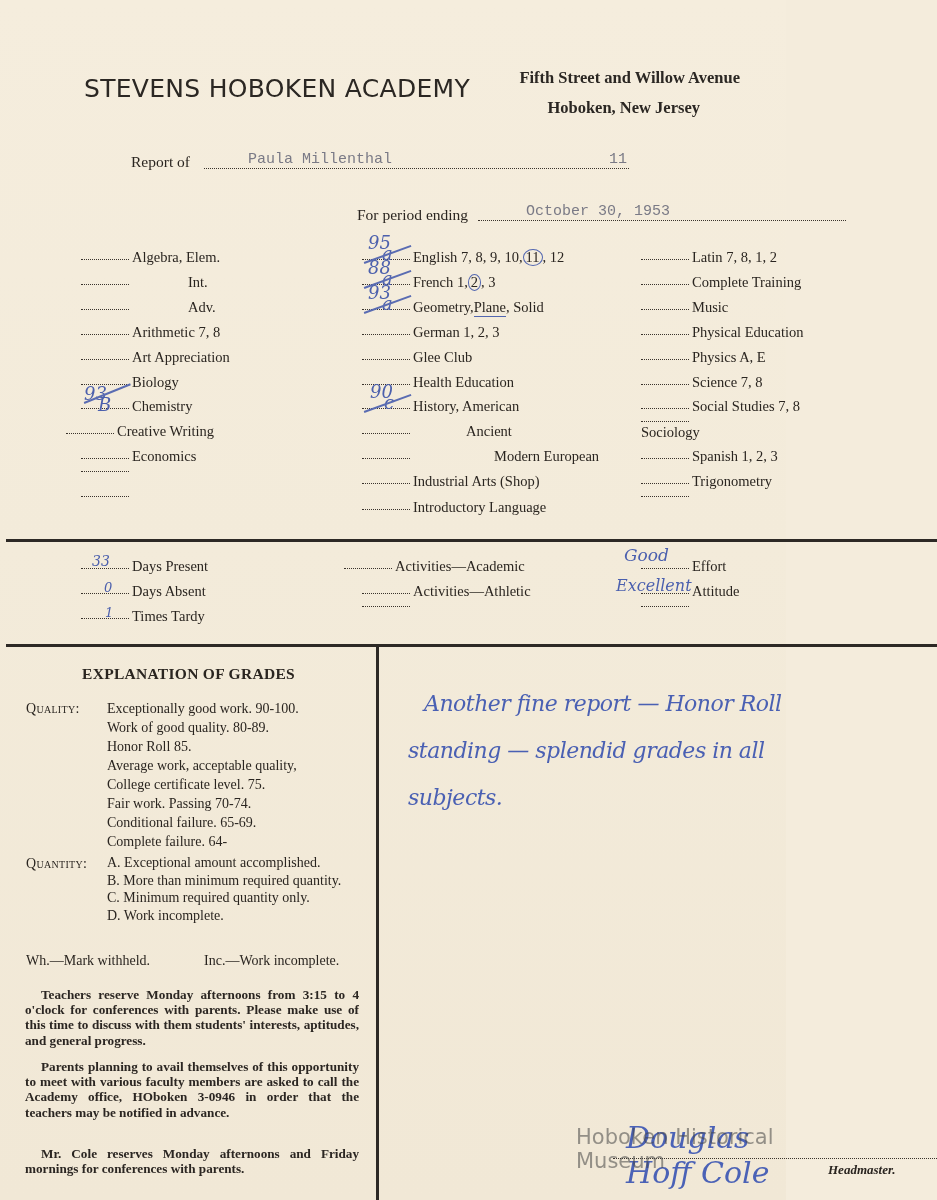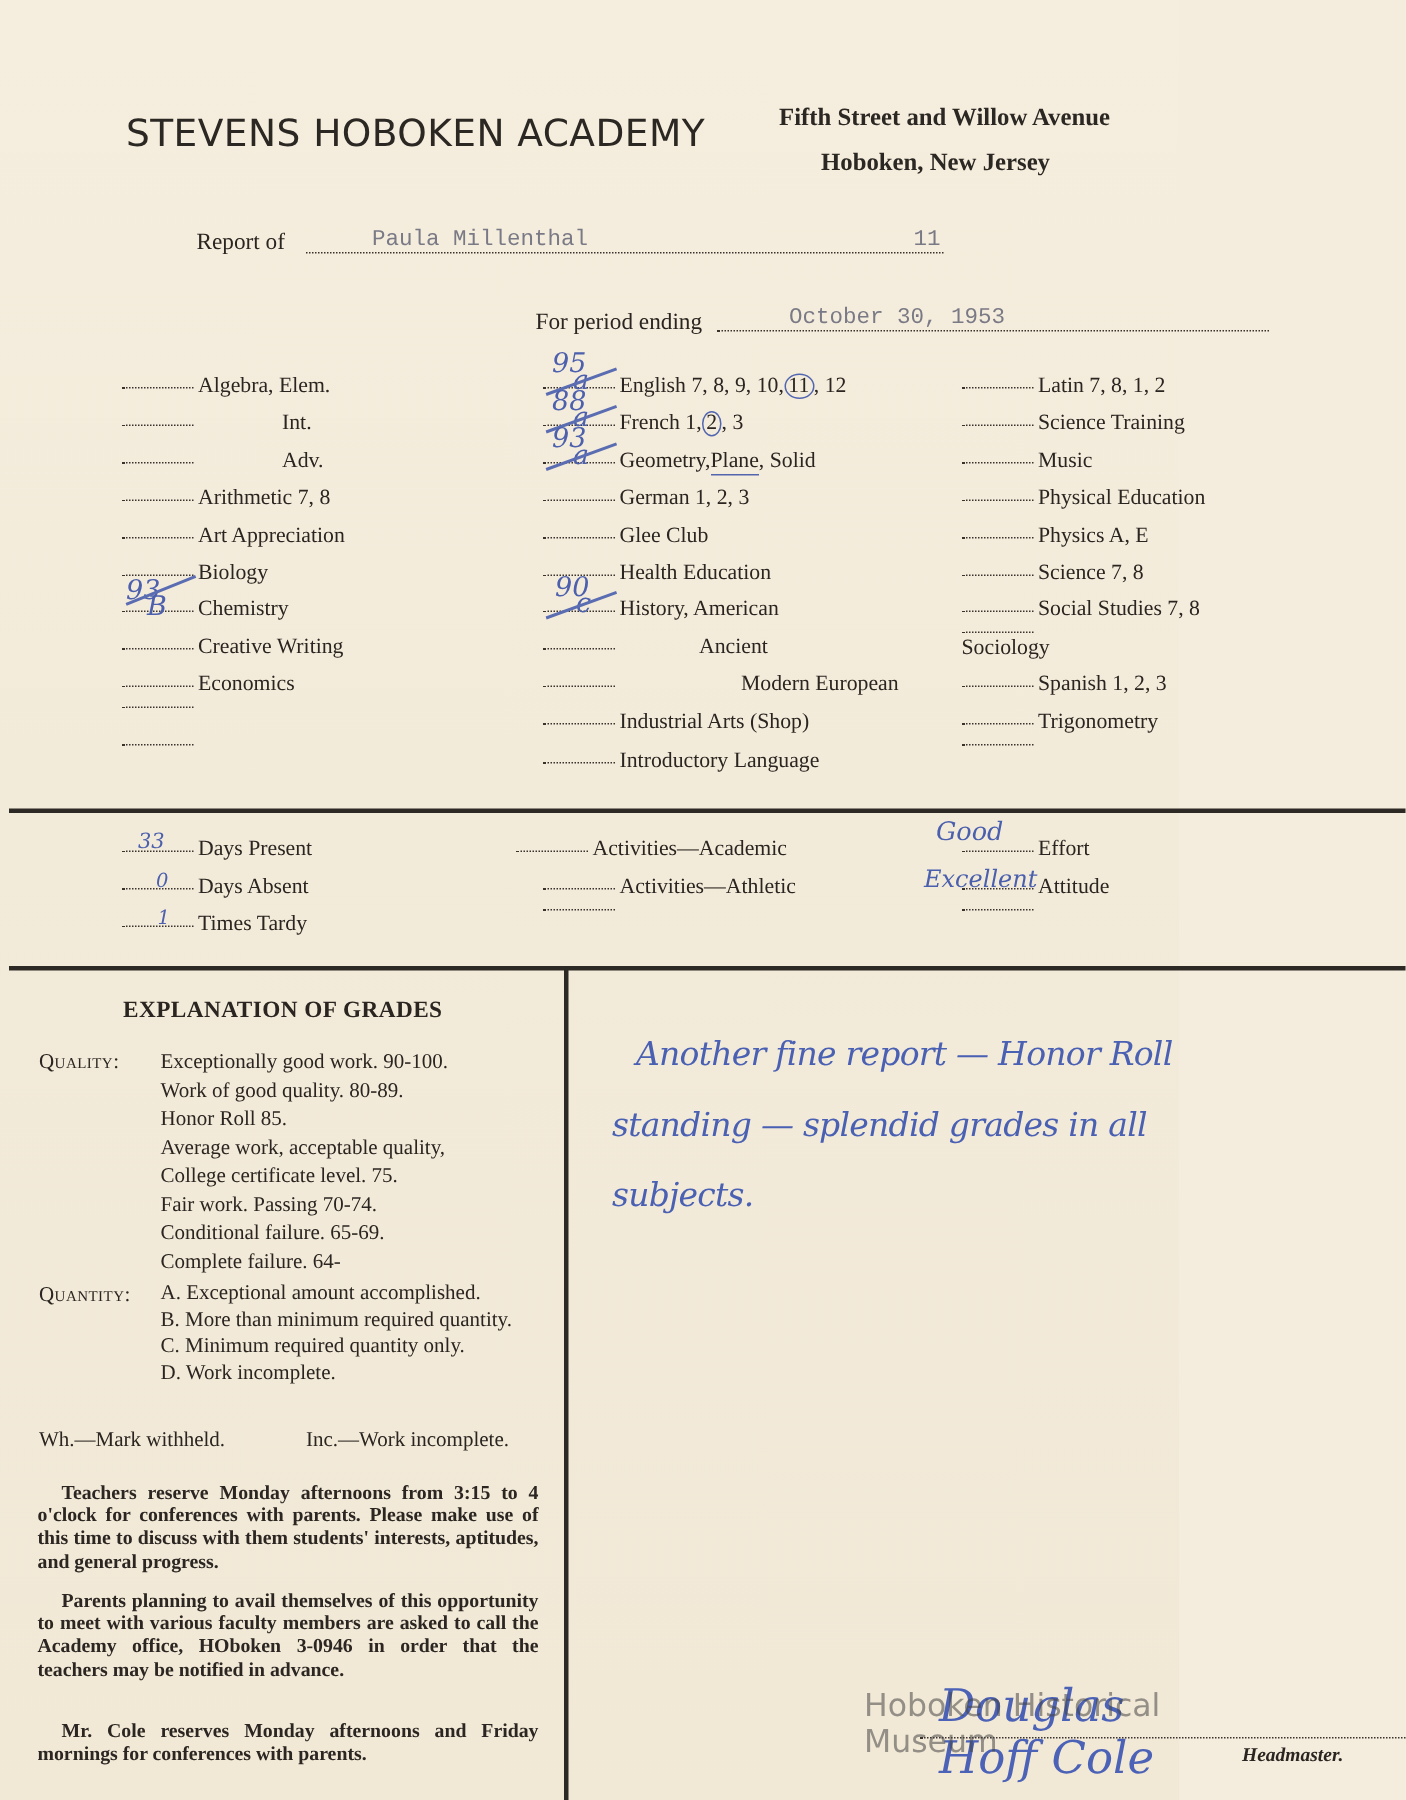--- a/index.html
+++ b/index.html
@@ -85,21 +85,21 @@
         <span class="txt">Art Appreciation</span>
       </div>
     <div class="row" style="left:81px; top:374px;">
         <span class="lead"></span>
         <span class="txt">Biology</span>
       </div>
     <div class="row" style="left:81px; top:398px;">
         <span class="lead"></span>
         <span class="txt">Chemistry</span>
       </div>
-    <div class="row" style="left:81px; top:423px;">
+    <div class="row" style="left:66px; top:423px;">
         <span class="lead"></span>
         <span class="txt">Creative Writing</span>
       </div>
     <div class="row" style="left:81px; top:448px;">
         <span class="lead"></span>
         <span class="txt">Economics</span>
       </div>
     <div class="row" style="left:81px; top:473px;">
         <span class="lead"></span>
       </div>
@@ -188,21 +188,21 @@
     <div class="slash" style="left:364px; top:411px; width:50px; transform:rotate(-20deg);"></div>
   </div>
 
   <div>
     <div class="row" style="left:641px; top:249px;">
         <span class="lead"></span>
         <span class="txt">Latin 7, 8, 1, 2</span>
       </div>
     <div class="row" style="left:641px; top:274px;">
         <span class="lead"></span>
-        <span class="txt">Science Training</span>
+        <span class="txt">Complete Training</span>
       </div>
     <div class="row" style="left:641px; top:299px;">
         <span class="lead"></span>
         <span class="txt">Music</span>
       </div>
     <div class="row" style="left:641px; top:324px;">
         <span class="lead"></span>
         <span class="txt">Physical Education</span>
       </div>
     <div class="row" style="left:641px; top:349px;">

